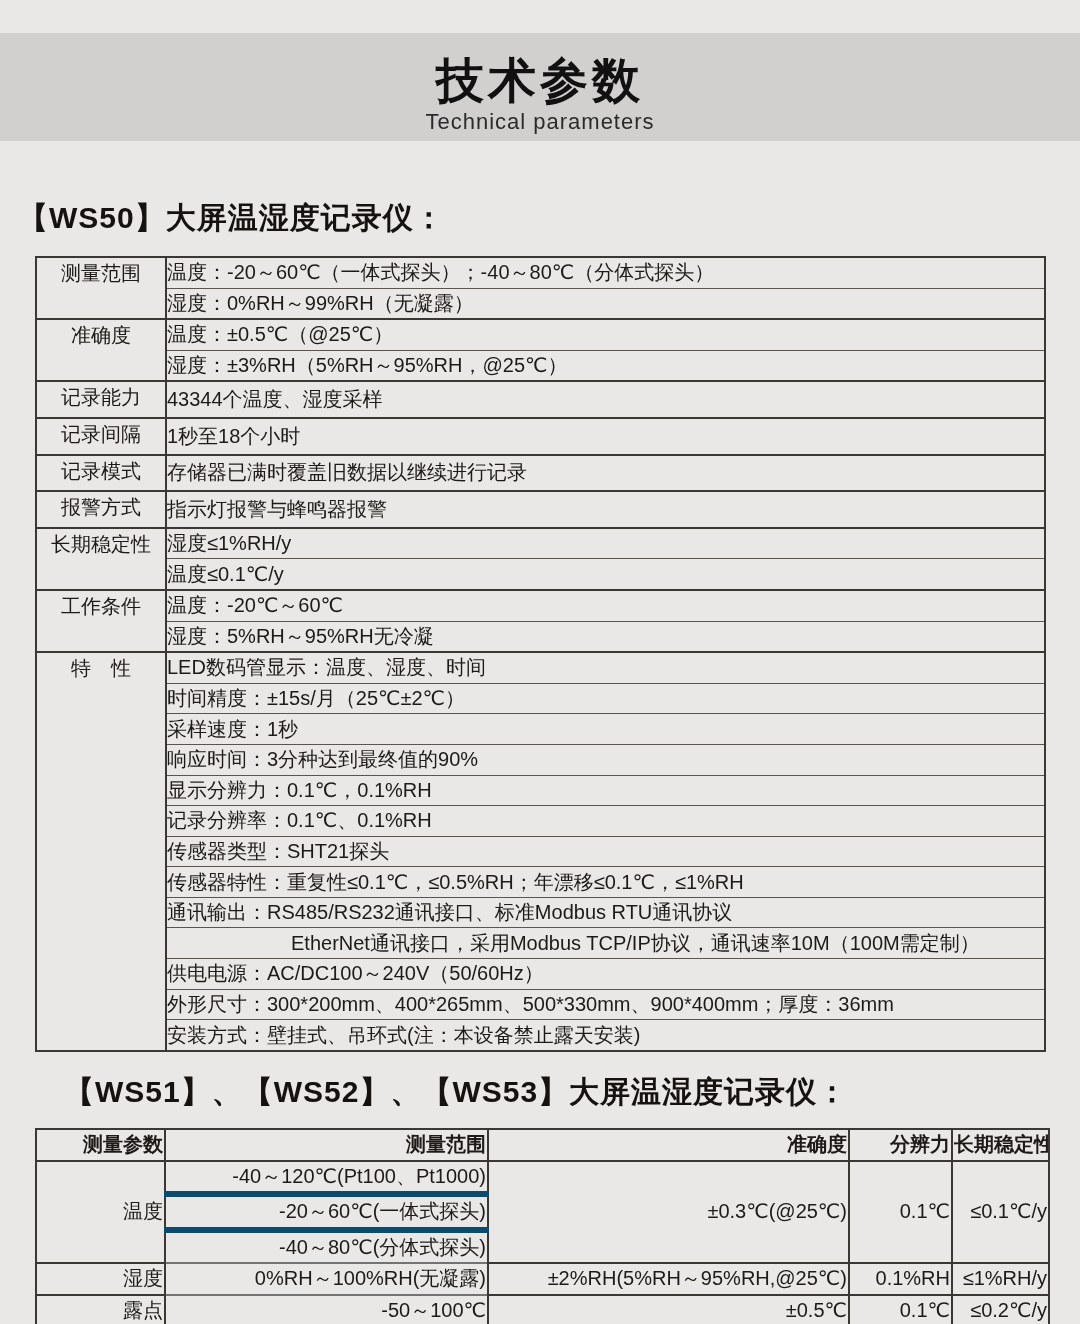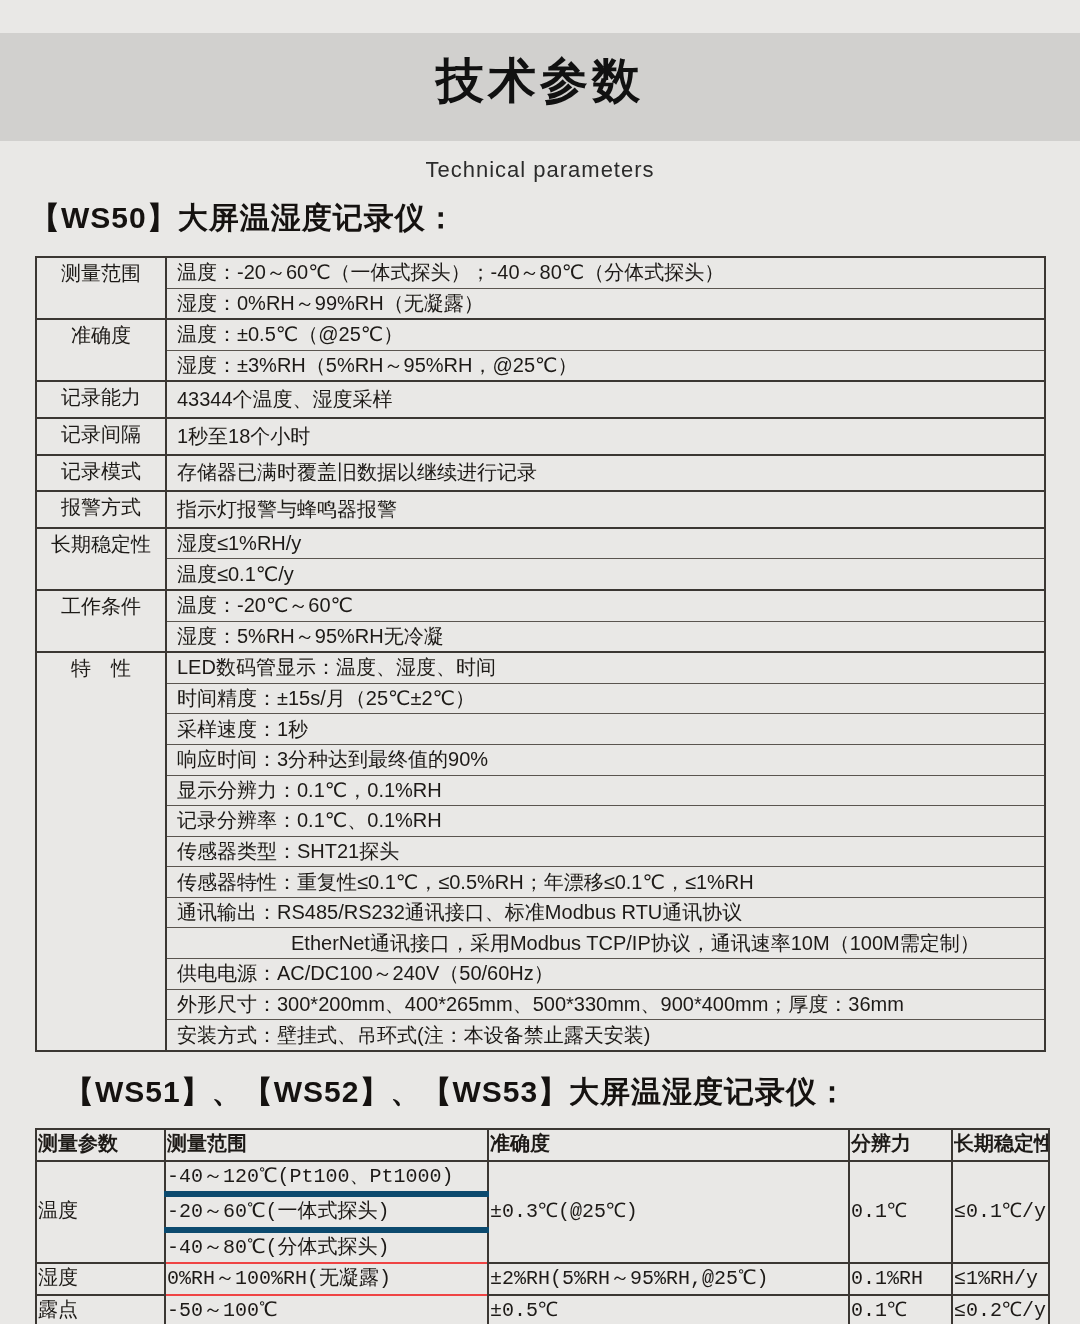--- a/index.html
+++ b/index.html
@@ -22,30 +22,29 @@
     position: absolute; left: 0; top: 16px; width: 100%;
     text-align: center;
     font-size: 48px; font-weight: 900; letter-spacing: 4px;
     color: #111;
   }
   .banner-subtitle {
     position: absolute; left: 0; top: 76px; width: 100%;
     text-align: center;
     font-size: 22px; font-weight: 400; letter-spacing: 1px;
     color: #2b2b2b;
-    margin-top: 48px;
   }
 
   
   .sec-heading {
     position: absolute;
     font-size: 30px; font-weight: 700; color: #151210;
     letter-spacing: 1px;
   }
-  #heading1 { left: 30px; top: 198px; }
+  #heading1 { left: 18px; top: 198px; }
   #heading2 { left: 44px; top: 1072px; margin-left: 20px; }
 
   
   table {
     border-collapse: collapse;
     table-layout: fixed;
     position: absolute;
     background: transparent;
   }
   td, th { font-size: 20px; font-weight: 500; color: #1d1a17; overflow: hidden; white-space: nowrap; }
@@ -54,38 +53,38 @@
   #table1 { left: 35px; top: 256px; width: 1011px; }
   #table1 td { border: 1px solid #5a554f; height: 29.6px; }
   #table1 { border: 2px solid #3b3733; }
   #table1 .label-cell {
     border-right: 2px solid #3b3733;
     text-align: center; vertical-align: top;
     padding-top: 4px; line-height: 23px;
   }
   #table1 .value-cell {
     text-align: left; vertical-align: middle;
-    padding: 0 6px 0 10px; line-height: 23px;
+    padding: 0 6px 0 0; line-height: 23px;
   }
   #table1 tr.group-start td { border-top: 2px solid #3b3733; }
   #table1 .value-cell.indent { padding-left: 124px; }
 
   
   #table2 { left: 35px; top: 1128px; width: 1013px; border: 2px solid #3b3733; }
   #table2 th, #table2 td {
     border: 2px solid #3b3733;
-    text-align: left; vertical-align: middle;
-    height: 27.5px; line-height: 23px; font-family: Liberation Mono, monospace;
+    text-align: right; vertical-align: middle;
+    height: 27.5px; line-height: 23px;
   }
   #table2 th { font-weight: 700; }
   #table2 td.range-cell {
     border-top: 6px solid #0c4a6e;
     border-bottom: 1px solid #5a554f;
   }
-  #table2 td.range-cell.first-range { border-top: 2px solid #ef4444; border-radius: 7px; }
+  #table2 td.range-cell.first-range { border-top: 2px solid #737373; border-radius: 7px; }
 </style>
 </head>
 <body>
 
 <div class="banner">
   <div class="banner-title">技术参数</div>
   <div class="banner-subtitle">Technical parameters</div>
 </div>
 
 <div id="heading1" class="sec-heading">【WS50】大屏温湿度记录仪：</div>

